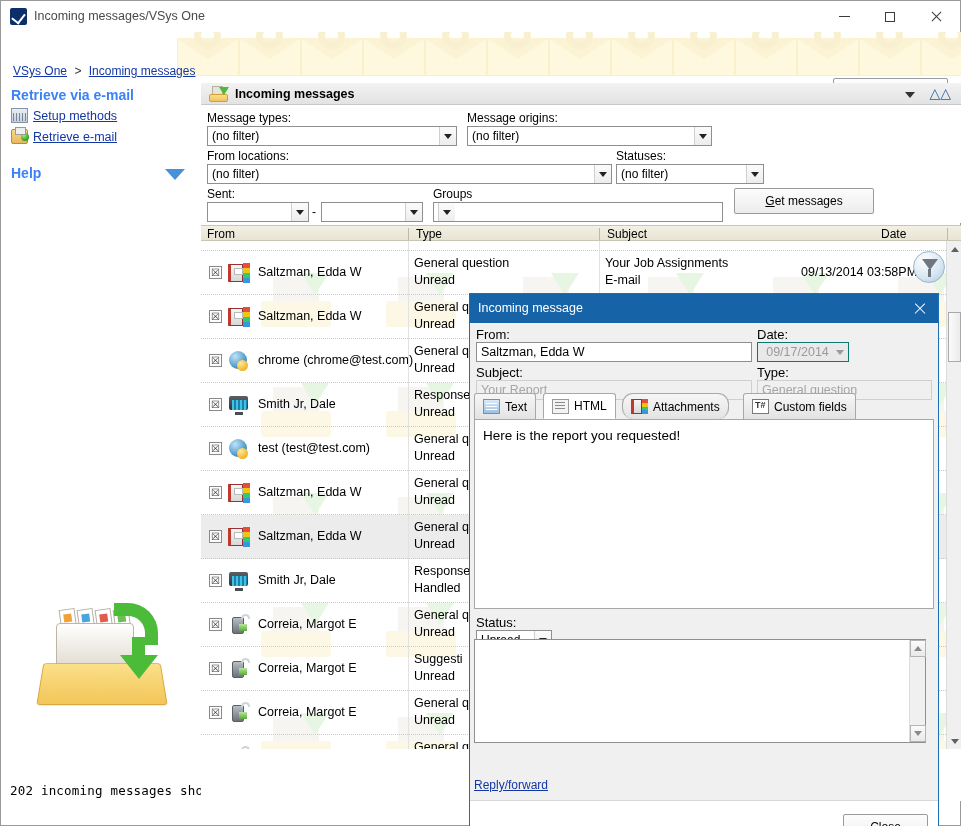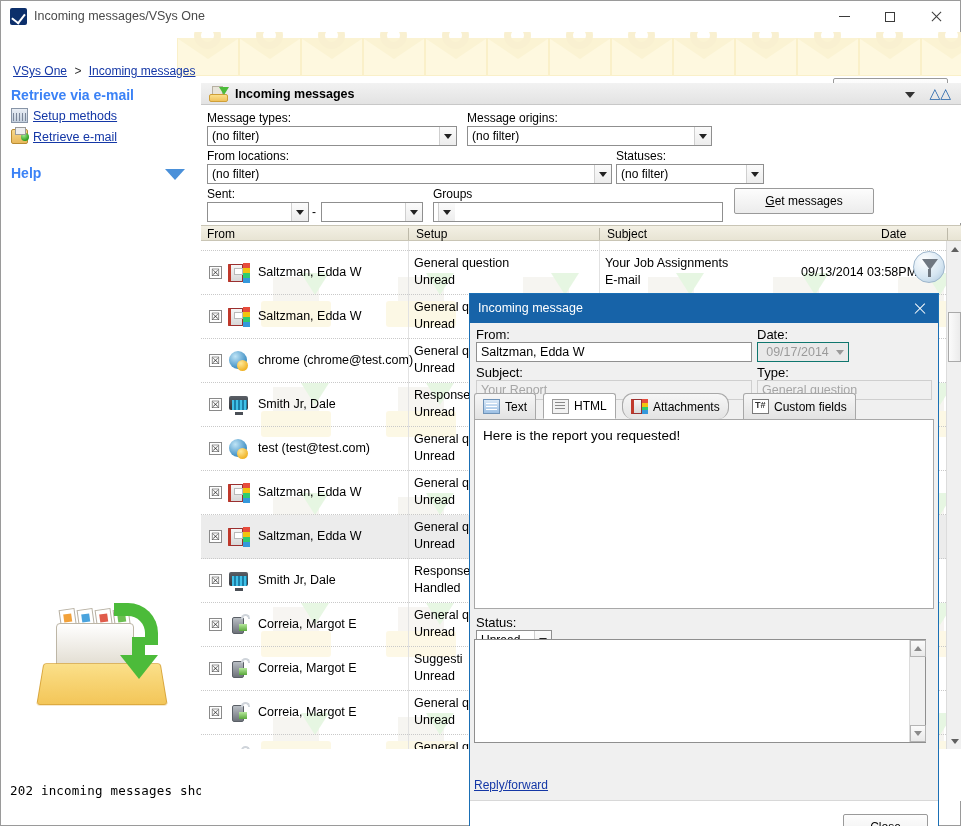--- a/index.html
+++ b/index.html
@@ -575,21 +575,21 @@
 
     <div id="getmsg">
       <u>G</u>
         <span>et messages</span>
     </div>
   </div>
 
   <div id="list-head">
     <span style="left:6px;">From</span>
     <span class="divider" style="left:207px;"></span>
-    <span style="left:215px;">Setup</span>
+    <span style="left:215px;">Type</span>
     <span class="divider" style="left:398px;"></span>
     <span style="left:406px;">Subject</span>
     <span class="divider" style="left:746px;"></span>
     <span style="left:680px;">Date</span>
   </div>
 
   <div id="list-body">
       <div class="wm2" style="left: 60px; top: 30px;">
         <span class="p"></span>
         <span class="b"></span>

